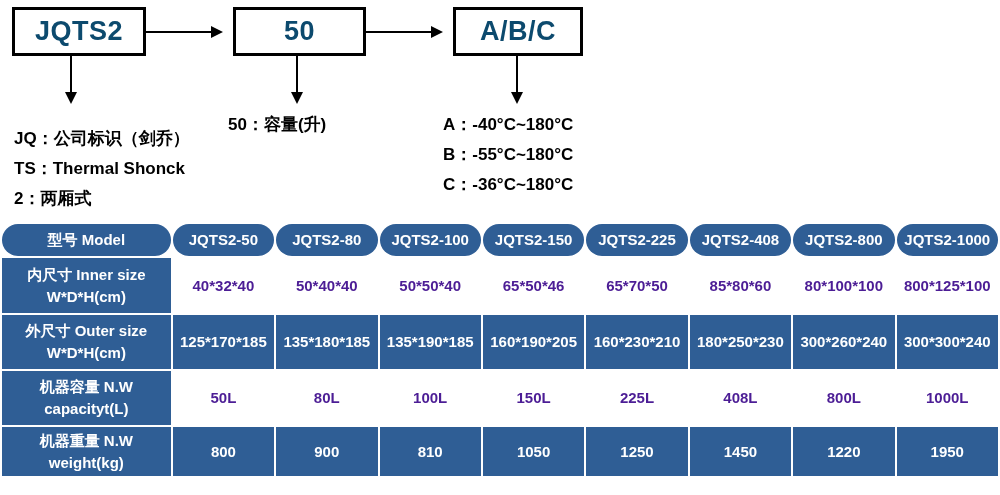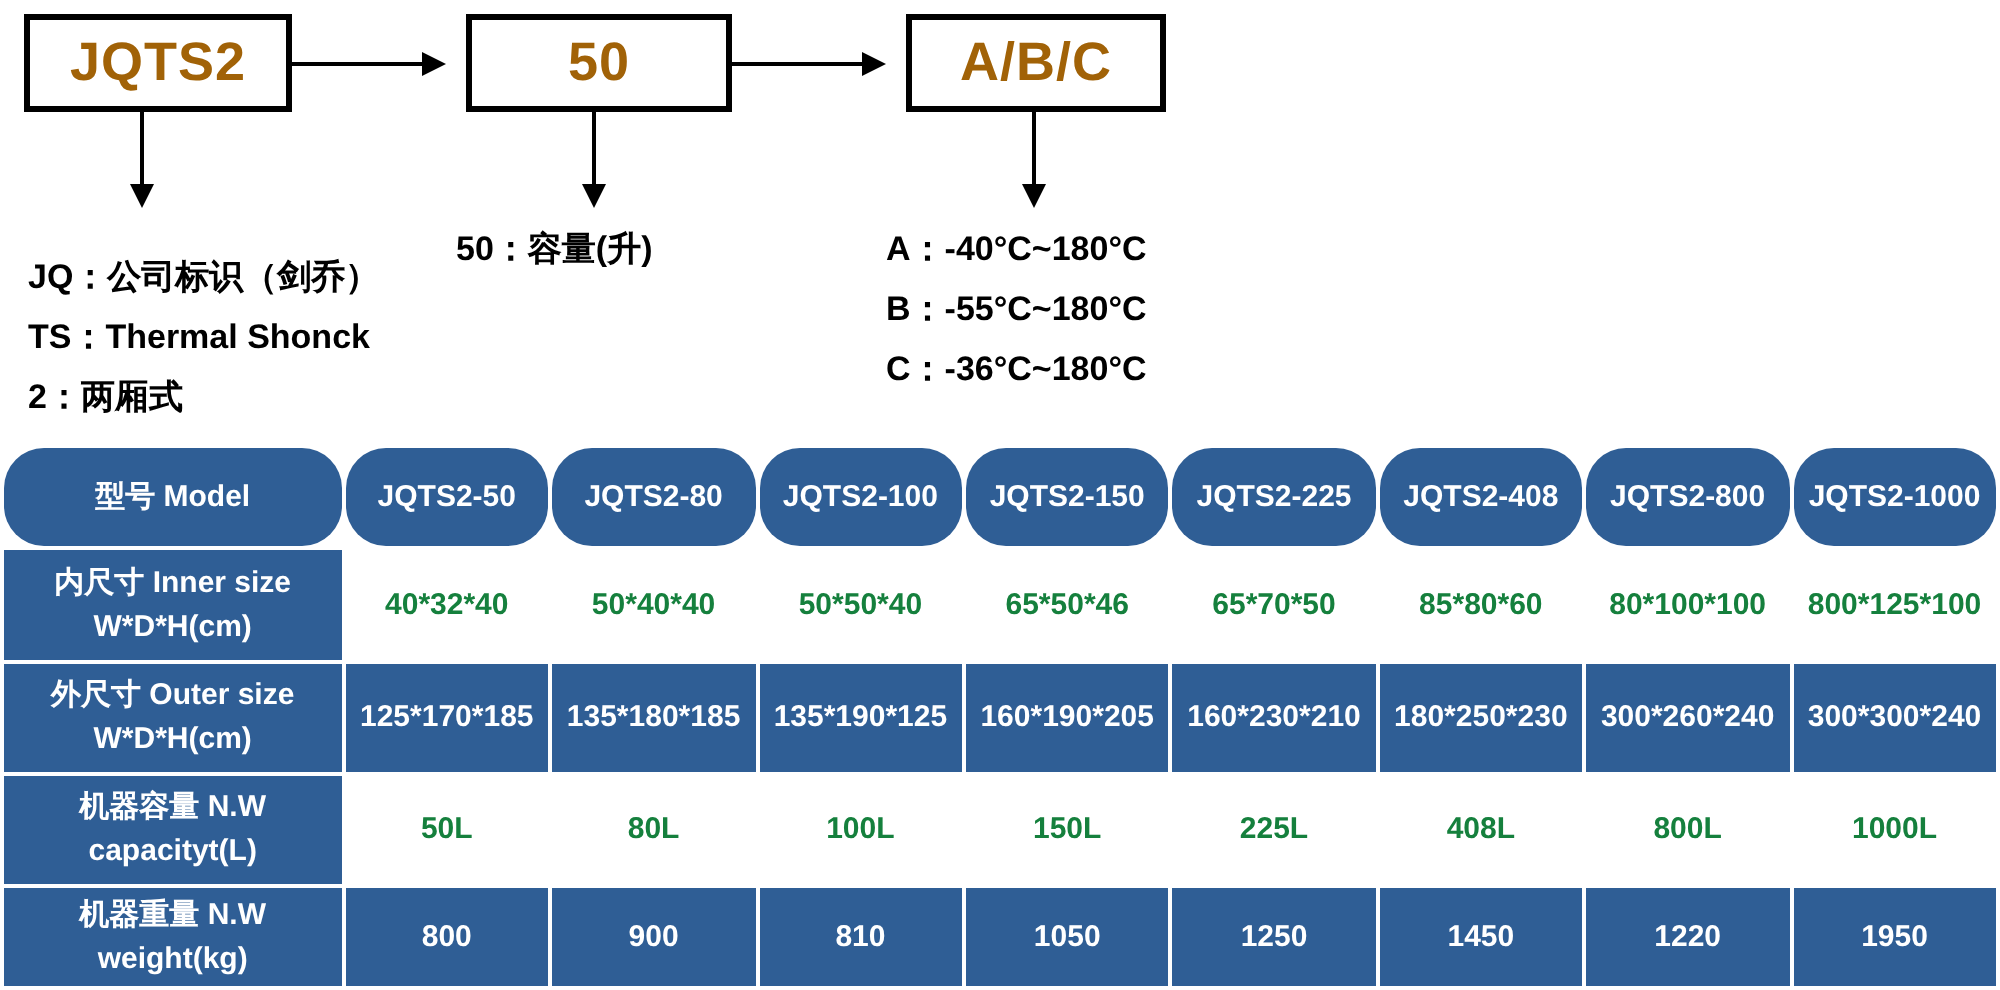--- a/index.html
+++ b/index.html
@@ -27,21 +27,21 @@
     position: absolute;
     border: 3px solid #000000;
     background: #ffffff;
     box-sizing: border-box;
     display: flex;
     align-items: center;
     justify-content: center;
     font-weight: 700;
     font-size: 27px;
     letter-spacing: 0.5px;
-    color: #a16207;
+    color: #0c4a6e;
   }
   #box-model   { left: 12px;  top: 7px; width: 134px; height: 49px; }
   #box-capacity{ left: 233px; top: 7px; width: 133px; height: 49px; }
   #box-temp    { left: 453px; top: 7px; width: 130px; height: 49px; }
 
   
   .h-arrow {
     position: absolute;
     height: 2px;
     background: #000;
@@ -108,33 +108,33 @@
     text-align: center;
     vertical-align: middle;
     font-weight: 700;
     font-size: 15px;
     line-height: 1.45;
     box-sizing: border-box;
   }
   .col-label { width: 168px; }
   .col-data  { width: 101px; }
 
-  tr.row-header td { height: 49px; border-radius: 20px; }
+  tr.row-header td { height: 32px; border-radius: 20px; }
   tr.row-inner  td { height: 55px; }
   tr.row-outer  td { height: 54px; }
   tr.row-cap    td { height: 54px; }
   tr.row-weight td { height: 49px; }
 
   .cell-blue {
     background: #2f5e95;
     color: #ffffff;
   }
   .cell-white {
     background: #ffffff;
-    color: #15803d;
+    color: #4c1d95;
   }
   td.label-cell {
     font-size: 15px;
     line-height: 1.55;
   }
   tr.row-header td.label-cell,
   tr.row-header td {
     font-size: 16px;
   }
   .label-sub { display: block; }
@@ -221,21 +221,21 @@
       <td class="cell-white">800*125*100</td>
     </tr>
 
     <tr class="row-outer">
       <td class="cell-blue label-cell">
         <span class="label-sub">外尺寸 Outer size</span>
         <span class="label-sub">W*D*H(cm)</span>
       </td>
       <td class="cell-blue">125*170*185</td>
       <td class="cell-blue">135*180*185</td>
-      <td class="cell-blue">135*190*125</td>
+      <td class="cell-blue">135*190*185</td>
       <td class="cell-blue">160*190*205</td>
       <td class="cell-blue">160*230*210</td>
       <td class="cell-blue">180*250*230</td>
       <td class="cell-blue">300*260*240</td>
       <td class="cell-blue">300*300*240</td>
     </tr>
 
     <tr class="row-cap">
       <td class="cell-blue label-cell">
         <span class="label-sub">机器容量 N.W</span>

